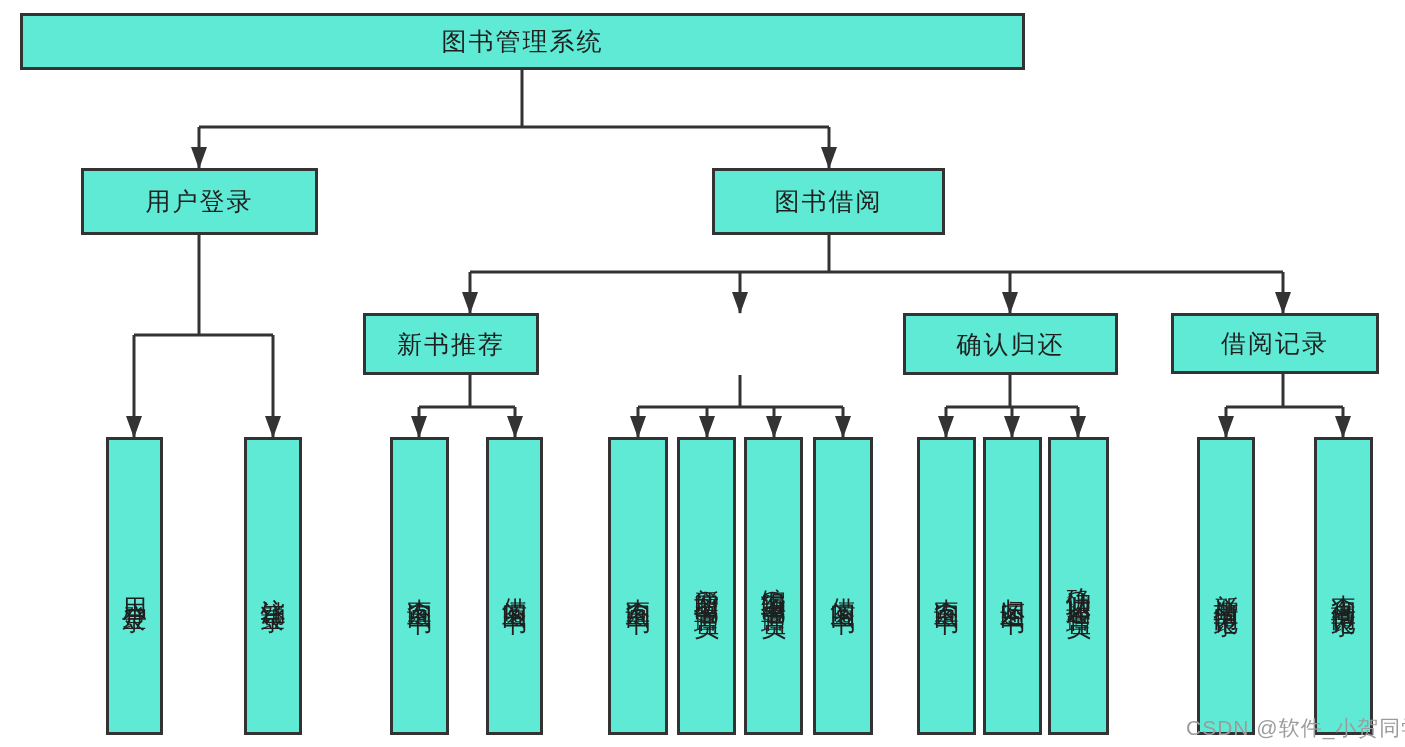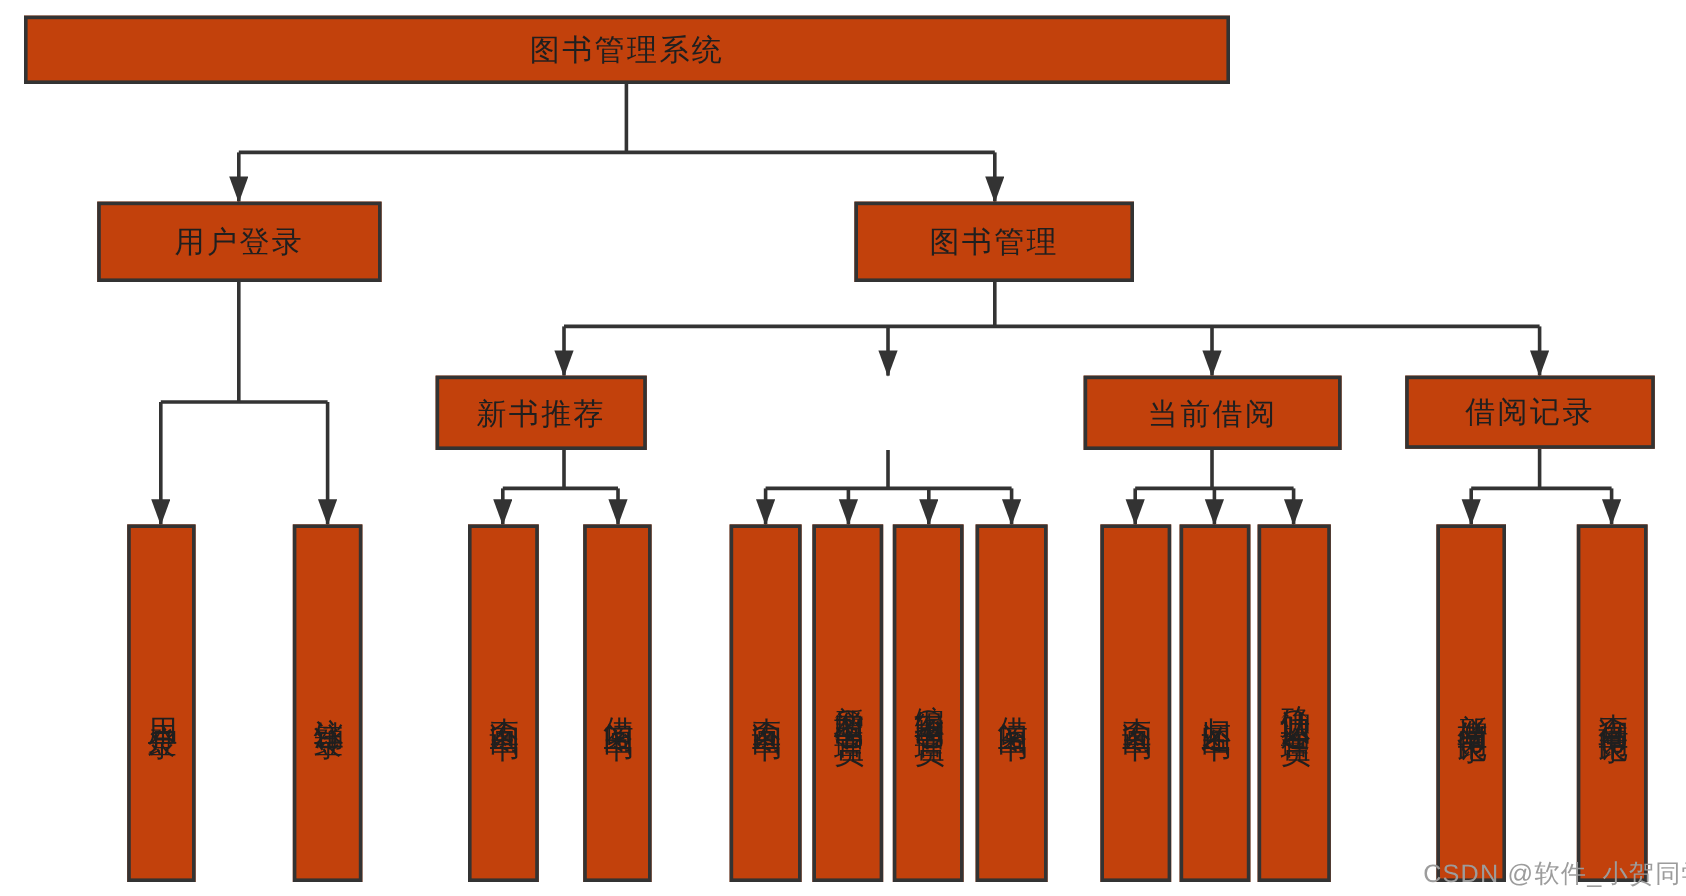--- a/index.html
+++ b/index.html
@@ -14,21 +14,21 @@
   }
   .connectors {
     position: absolute;
     left: 0; top: 0;
     width: 1405px; height: 747px;
     z-index: 1;
   }
   .box {
     position: absolute;
     box-sizing: border-box;
-    background: #c2410c;
+    background: #5eead4;
     border: 3px solid #333333;
     display: flex;
     align-items: center;
     justify-content: center;
     z-index: 2;
   }
   .box .lbl {
     font-size: 25px;
     letter-spacing: 2px;
     color: #1f1f1f;
@@ -114,28 +114,28 @@
   </svg>
 
   <div class="box" style="left:20px;top:13px;width:1005px;height:57px">
     <span class="lbl">图书管理系统</span>
   </div>
 
   <div class="box" style="left:81px;top:168px;width:237px;height:67px">
     <span class="lbl">用户登录</span>
   </div>
   <div class="box" style="left:712px;top:168px;width:233px;height:67px">
-    <span class="lbl">图书管理</span>
+    <span class="lbl">图书借阅</span>
   </div>
 
   <div class="box" style="left:363px;top:313px;width:176px;height:62px">
     <span class="lbl">新书推荐</span>
   </div>
   <div class="box" style="left:903px;top:313px;width:215px;height:62px">
-    <span class="lbl">当前借阅</span>
+    <span class="lbl">确认归还</span>
   </div>
   <div class="box" style="left:1171px;top:313px;width:208px;height:61px">
     <span class="lbl">借阅记录</span>
   </div>
 
   <div class="box vbox" style="left:106px;top:437px;width:57px;height:298px">
     <span class="lbl">用户登录</span>
   </div>
   <div class="box vbox" style="left:244px;top:437px;width:58px;height:298px">
     <span class="lbl">注销登录</span>

